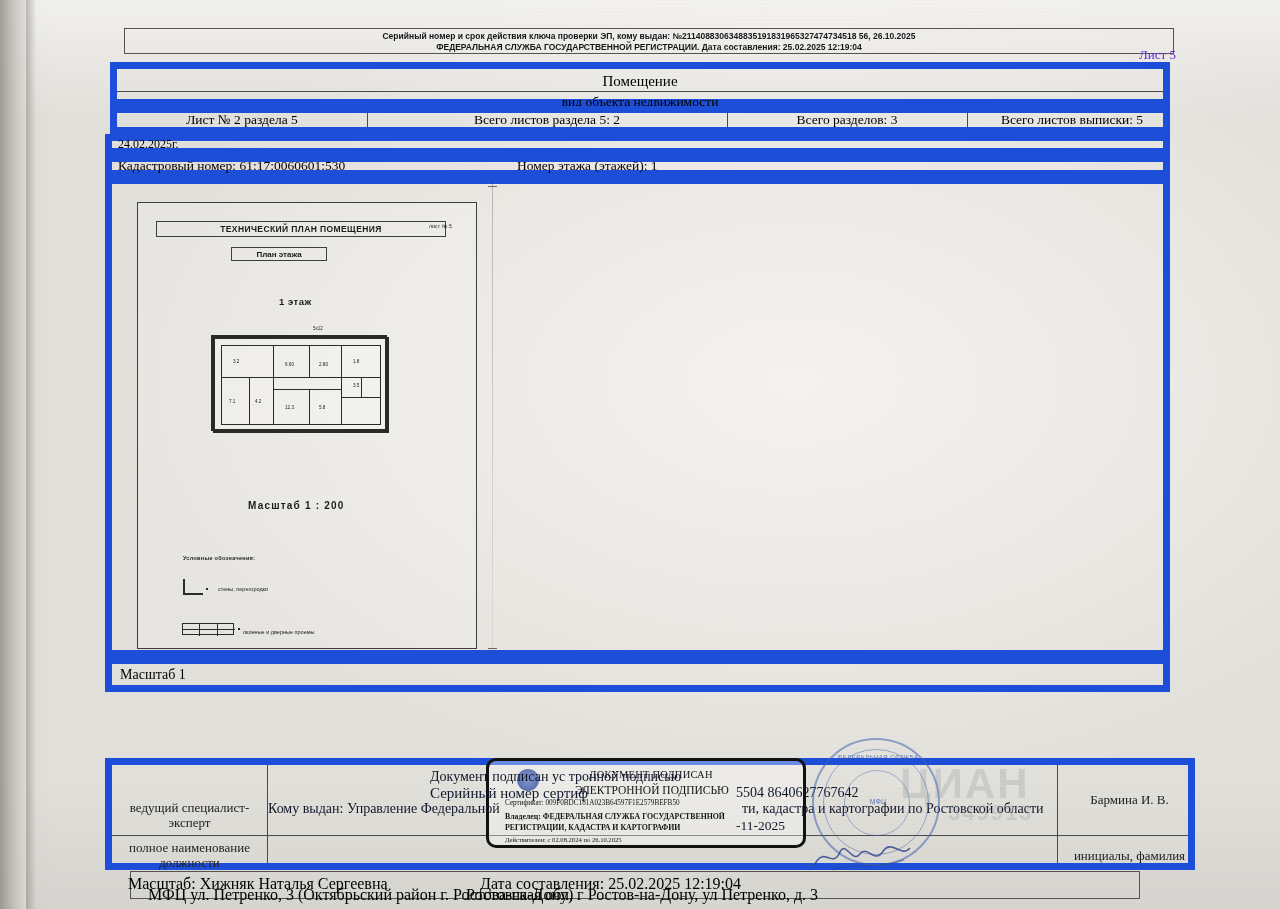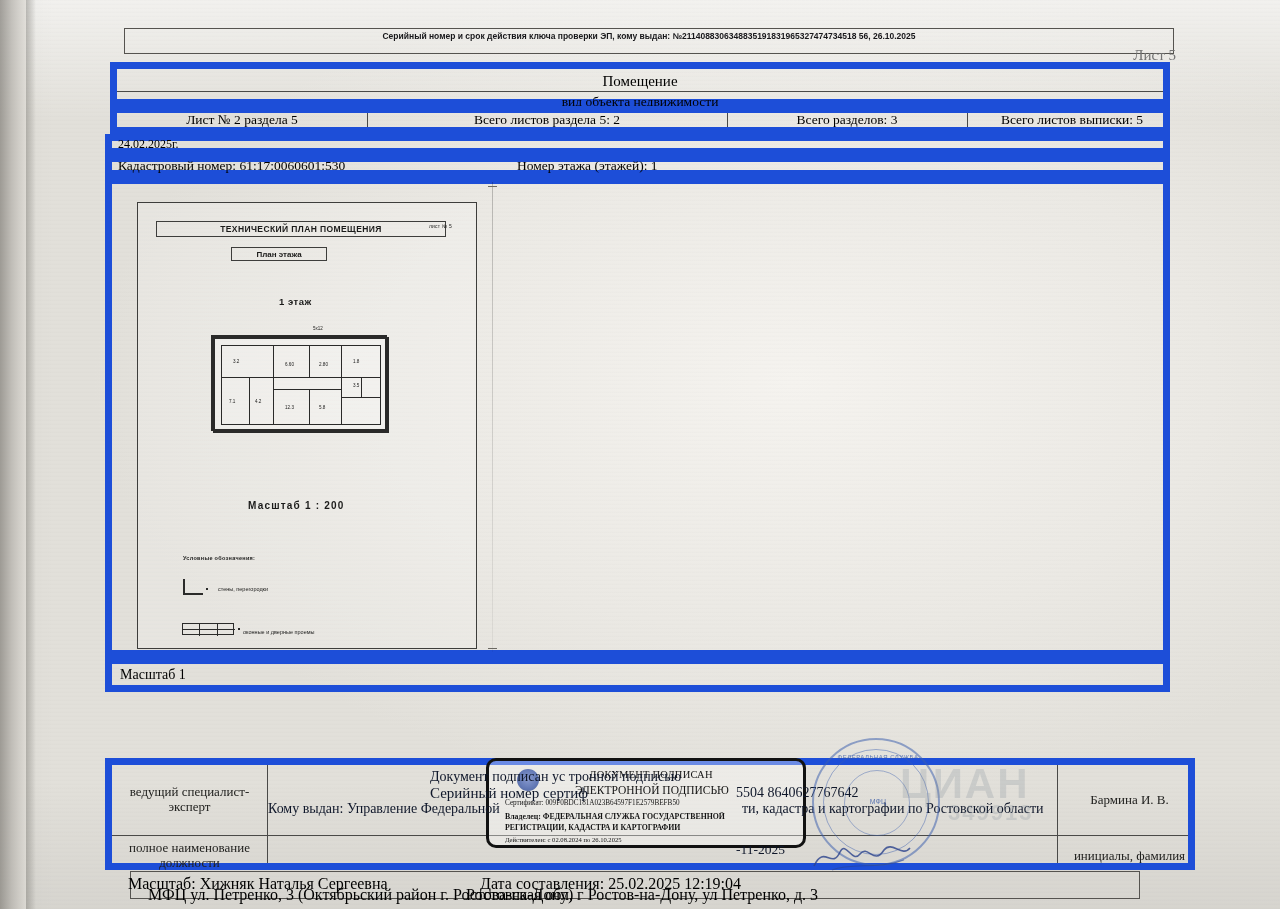--- a/index.html
+++ b/index.html
@@ -77,22 +77,22 @@
     line-height: 11px;
     color: #17171a;
     text-align: center;
   }
   #esign-header .l1 { font-weight: bold; }
   #esign-header .l2 { font-weight: bold; }
 
   #sheet-no {
     position: absolute;
     right: 104px; top: 47px;
-    font-size: 15px;
-    color: #737373;
+    font-size: 13px;
+    color: #6d28d9;
     font-family: "Liberation Serif", serif;
   }
 
   
   #title-box { left: 110px; top: 62px; width: 1060px; height: 44px; }
   #title-box .t1 {
     position:absolute; left:0; top:2px; width:100%; height:21px;
     display:flex; align-items:center; justify-content:center;
     font-size: 15px;
   }
@@ -339,20 +339,21 @@
 <body>
 
 <div id="page">
   <div id="paper"></div>
   <div class="noise"></div>
   <div class="scan-edge"></div>
   <div class="scan-edge2"></div>
 
   <div id="esign-header">
     <div class="l1">Серийный номер и срок действия ключа проверки ЭП, кому выдан: №2114088306348835191831965327474734518 56, 26.10.2025</div>
+    <div class="l2">ФЕДЕРАЛЬНАЯ СЛУЖБА ГОСУДАРСТВЕННОЙ РЕГИСТРАЦИИ. Дата составления: 25.02.2025 12:19:04</div>
   </div>
 
   <div id="sheet-no">Лист 5</div>
 
   <div class="box" id="title-box">
     <div class="t1">Помещение</div>
     <div class="divider"></div>
     <div class="t2">вид объекта недвижимости</div>
   </div>
 
@@ -438,42 +439,42 @@
 
   <div class="box" id="scale-box">
     <div class="c">Масштаб 1</div>
   </div>
 
   <div class="box" id="sig-table">
     <div class="vline" style="left:155px; top:0; height:100%;"></div>
     <div class="vline" style="left:945px; top:0; height:100%;"></div>
     <div class="hline" style="left:0; top:70px; width:100%;"></div>
 
-    <div class="cellbox" style="left:0; top:0; width:155px; height:70px; padding:0 6px;">ведущий специалист-эксперт</div>
+    <div class="cellbox" style="left:0; top:16px; width:155px; height:70px; padding:0 6px;">ведущий специалист-эксперт</div>
     <div class="cellbox" style="left:0; top:70px; width:155px; height:42px; padding:0 6px;">полное наименование должности</div>
     <div class="cellbox" style="left:945px; top:0; width:145px; height:70px;">Бармина И. В.</div>
     <div class="cellbox" style="left:945px; top:70px; width:145px; height:42px;">инициалы, фамилия</div>
   </div>
 
   <div id="stamp">
     <div id="stamp-emblem"></div>
     <div class="s-line1">ДОКУМЕНТ ПОДПИСАН</div>
     <div class="s-line2">ЭЛЕКТРОННОЙ ПОДПИСЬЮ</div>
     <div class="s-line3">Сертификат: 009F0BDC181A023B64597F1E2579BEFB50</div>
     <div class="s-line4">Владелец: ФЕДЕРАЛЬНАЯ СЛУЖБА ГОСУДАРСТВЕННОЙ</div>
     <div class="s-line5">РЕГИСТРАЦИИ, КАДАСТРА И КАРТОГРАФИИ</div>
     <div class="s-line6">Действителен: с 02.08.2024 по 26.10.2025</div>
   </div>
 
   <div class="overlay-text" id="ov1">Документ подписан ус          тронной подписью</div>
   <div class="overlay-text" id="ov2">Серийный номер сертиф</div>
   <div class="overlay-text" id="ov3">Кому выдан: Управление Федеральной</div>
   <div class="overlay-text" id="ov4">5504 8640627767642</div>
   <div class="overlay-text" id="ov5">ти, кадастра и картографии по Ростовской области</div>
-  <div class="overlay-text" style="left:736px; top:818px; font-size:13.5px;margin-top:24px;">-11-2025</div>
+  <div class="overlay-text" style="left:736px; top:818px; font-size:13.5px;">-11-2025</div>
 
   <div id="seal">
     <div id="seal-inner"></div>
     <div id="seal-text-top">ФЕДЕРАЛЬНАЯ СЛУЖБА</div>
     <div id="seal-text-mid">МФЦ</div>
   </div>
 
   <svg id="squiggle" viewBox="0 0 100 34">
     <path d="M2,26 C12,4 20,30 28,12 C34,0 40,24 48,14 C56,4 62,26 72,10 C80,0 90,18 98,8" fill="none" stroke="rgba(42,66,140,.8)" stroke-width="1.6"></path>
     <path d="M20,30 C40,22 66,30 92,20" fill="none" stroke="rgba(42,66,140,.5)" stroke-width="1.1"></path>

